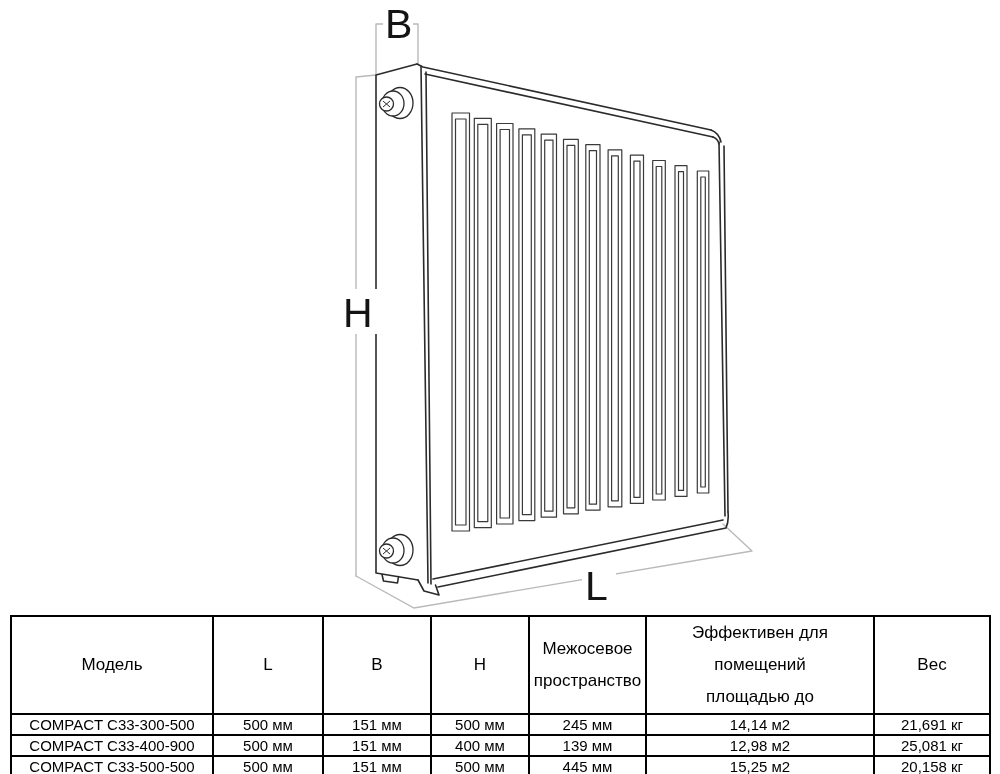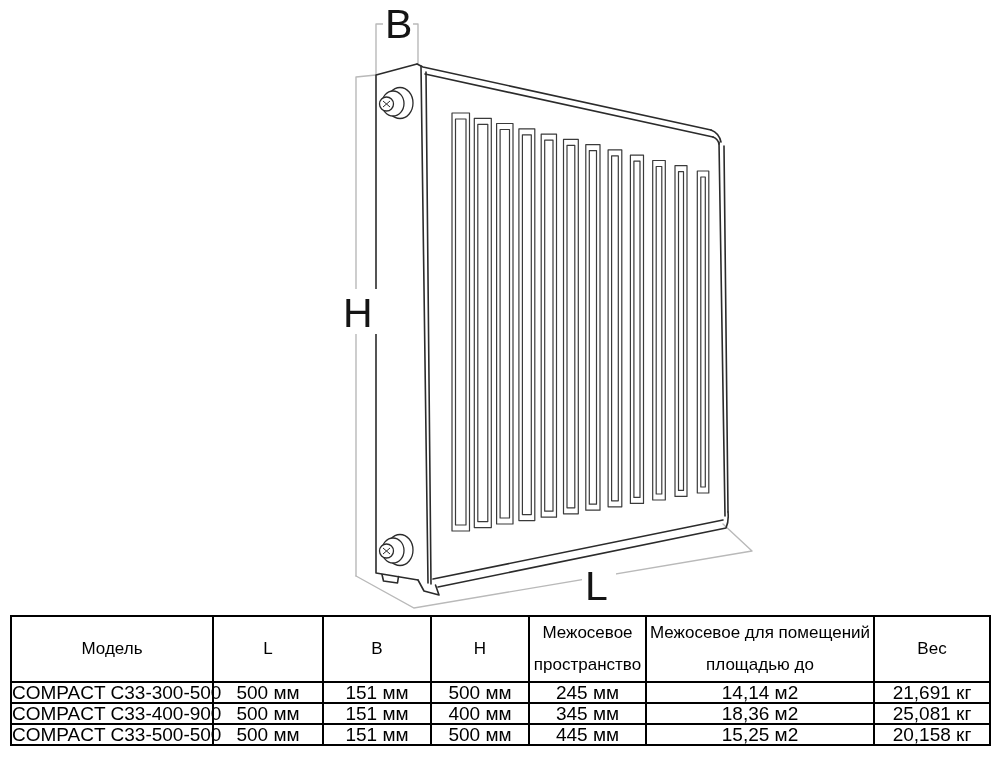--- a/index.html
+++ b/index.html
@@ -12,21 +12,21 @@
   .spec{
     position:absolute;left:10px;top:615px;width:979px;
     border-collapse:collapse;table-layout:fixed;
     font-family:"Liberation Sans",sans-serif;color:#000;
   }
   .spec th,.spec td{
     border:2px solid #000;text-align:center;vertical-align:middle;
     padding:0;font-weight:400;
   }
   .spec th{height:58px;font-size:17px;}
-  .spec td{height:19px;font-size:19px;line-height:19px;white-space:nowrap;}
+  .spec td{height:19px;font-size:15px;line-height:19px;white-space:nowrap;}
   .hdr2 div{line-height:32px;}
 </style>
 </head>
 <body>
 
 <div class="canvas">
 
   <svg class="diagram" width="1000" height="615" viewBox="0 0 1000 615">
 
     <g fill="none" stroke="#b9b9b9" stroke-width="1.4" stroke-linecap="round">
@@ -115,43 +115,43 @@
       <tr>
         <th>Модель</th>
         <th>L</th>
         <th>B</th>
         <th>H</th>
         <th class="hdr2">
           <div>Межосевое</div>
           <div>пространство</div>
         </th>
         <th class="hdr2">
-          <div>Межосевое для помещений</div>
+          <div>Эффективен для помещений</div>
           <div>площадью до</div>
         </th>
         <th>Вес</th>
       </tr>
     </thead>
     <tbody>
       <tr>
         <td>COMPACT C33-300-500</td>
         <td>500 мм</td>
         <td>151 мм</td>
         <td>500 мм</td>
         <td>245 мм</td>
         <td>14,14 м2</td>
         <td>21,691 кг</td>
       </tr>
       <tr>
         <td>COMPACT C33-400-900</td>
         <td>500 мм</td>
         <td>151 мм</td>
         <td>400 мм</td>
-        <td>345 мм</td>
-        <td>18,36 м2</td>
+        <td>139 мм</td>
+        <td>12,98 м2</td>
         <td>25,081 кг</td>
       </tr>
       <tr>
         <td>COMPACT C33-500-500</td>
         <td>500 мм</td>
         <td>151 мм</td>
         <td>500 мм</td>
         <td>445 мм</td>
         <td>15,25 м2</td>
         <td>20,158 кг</td>

